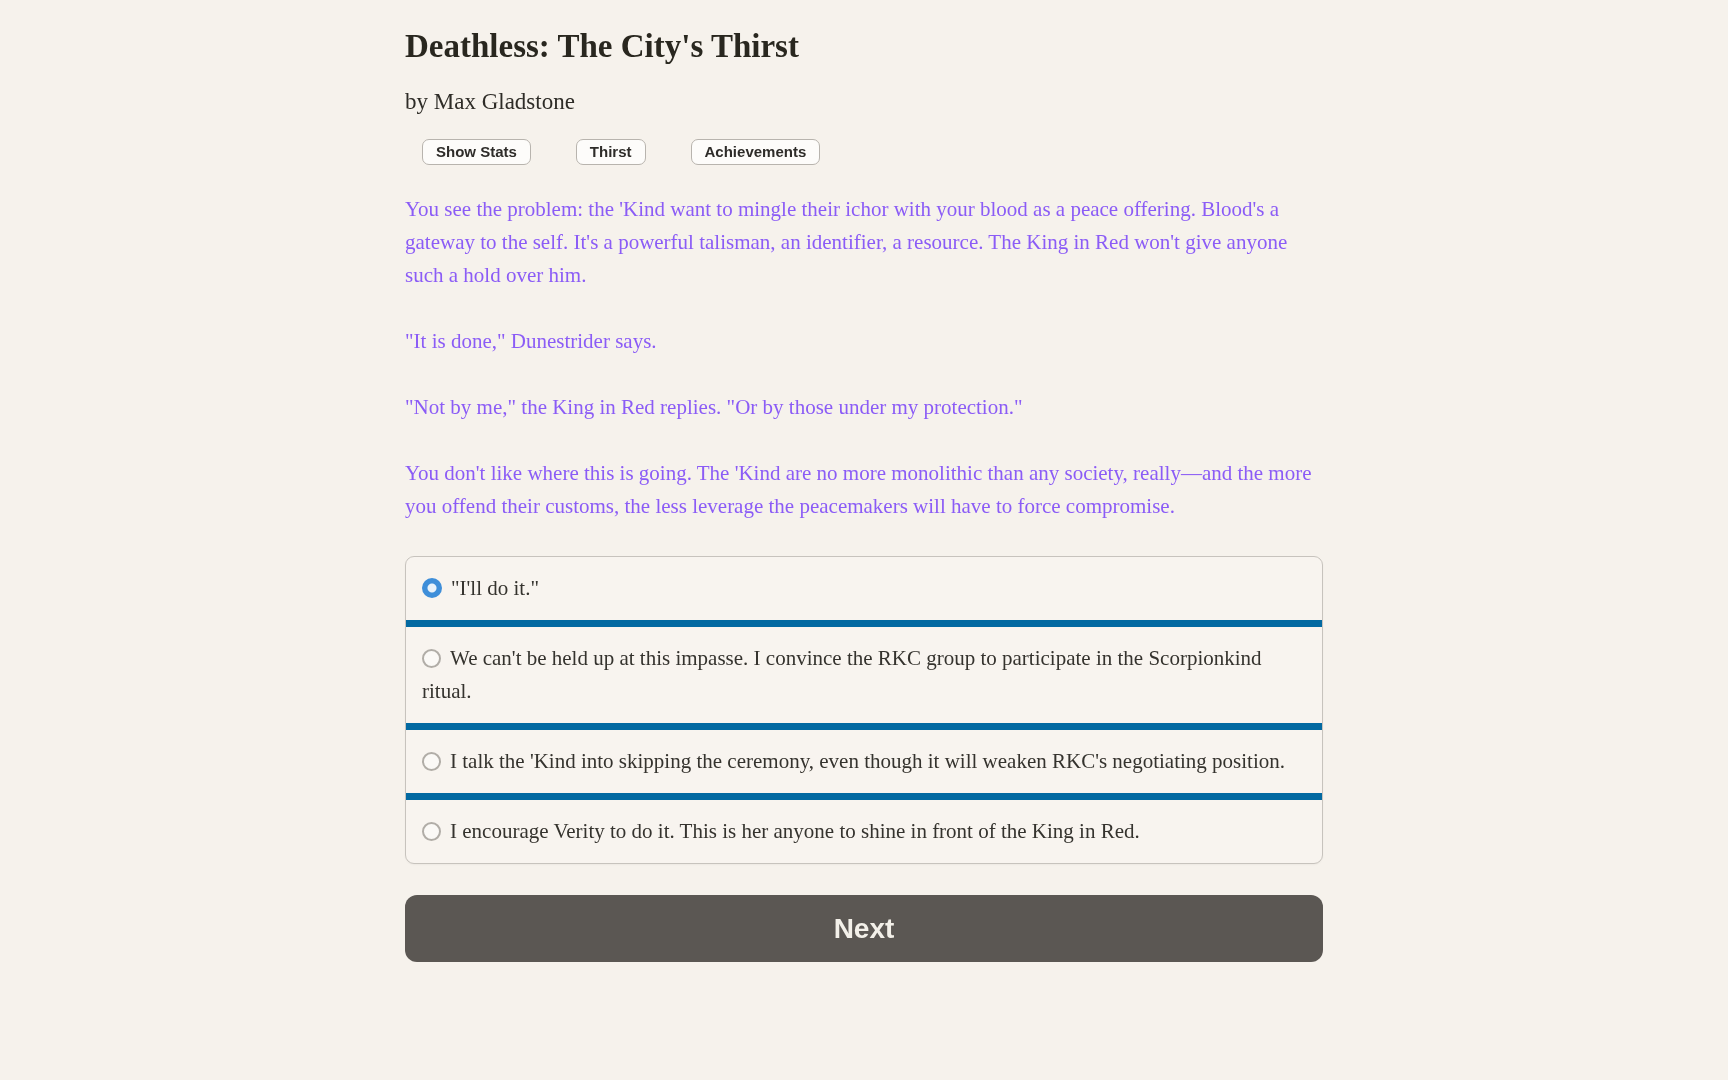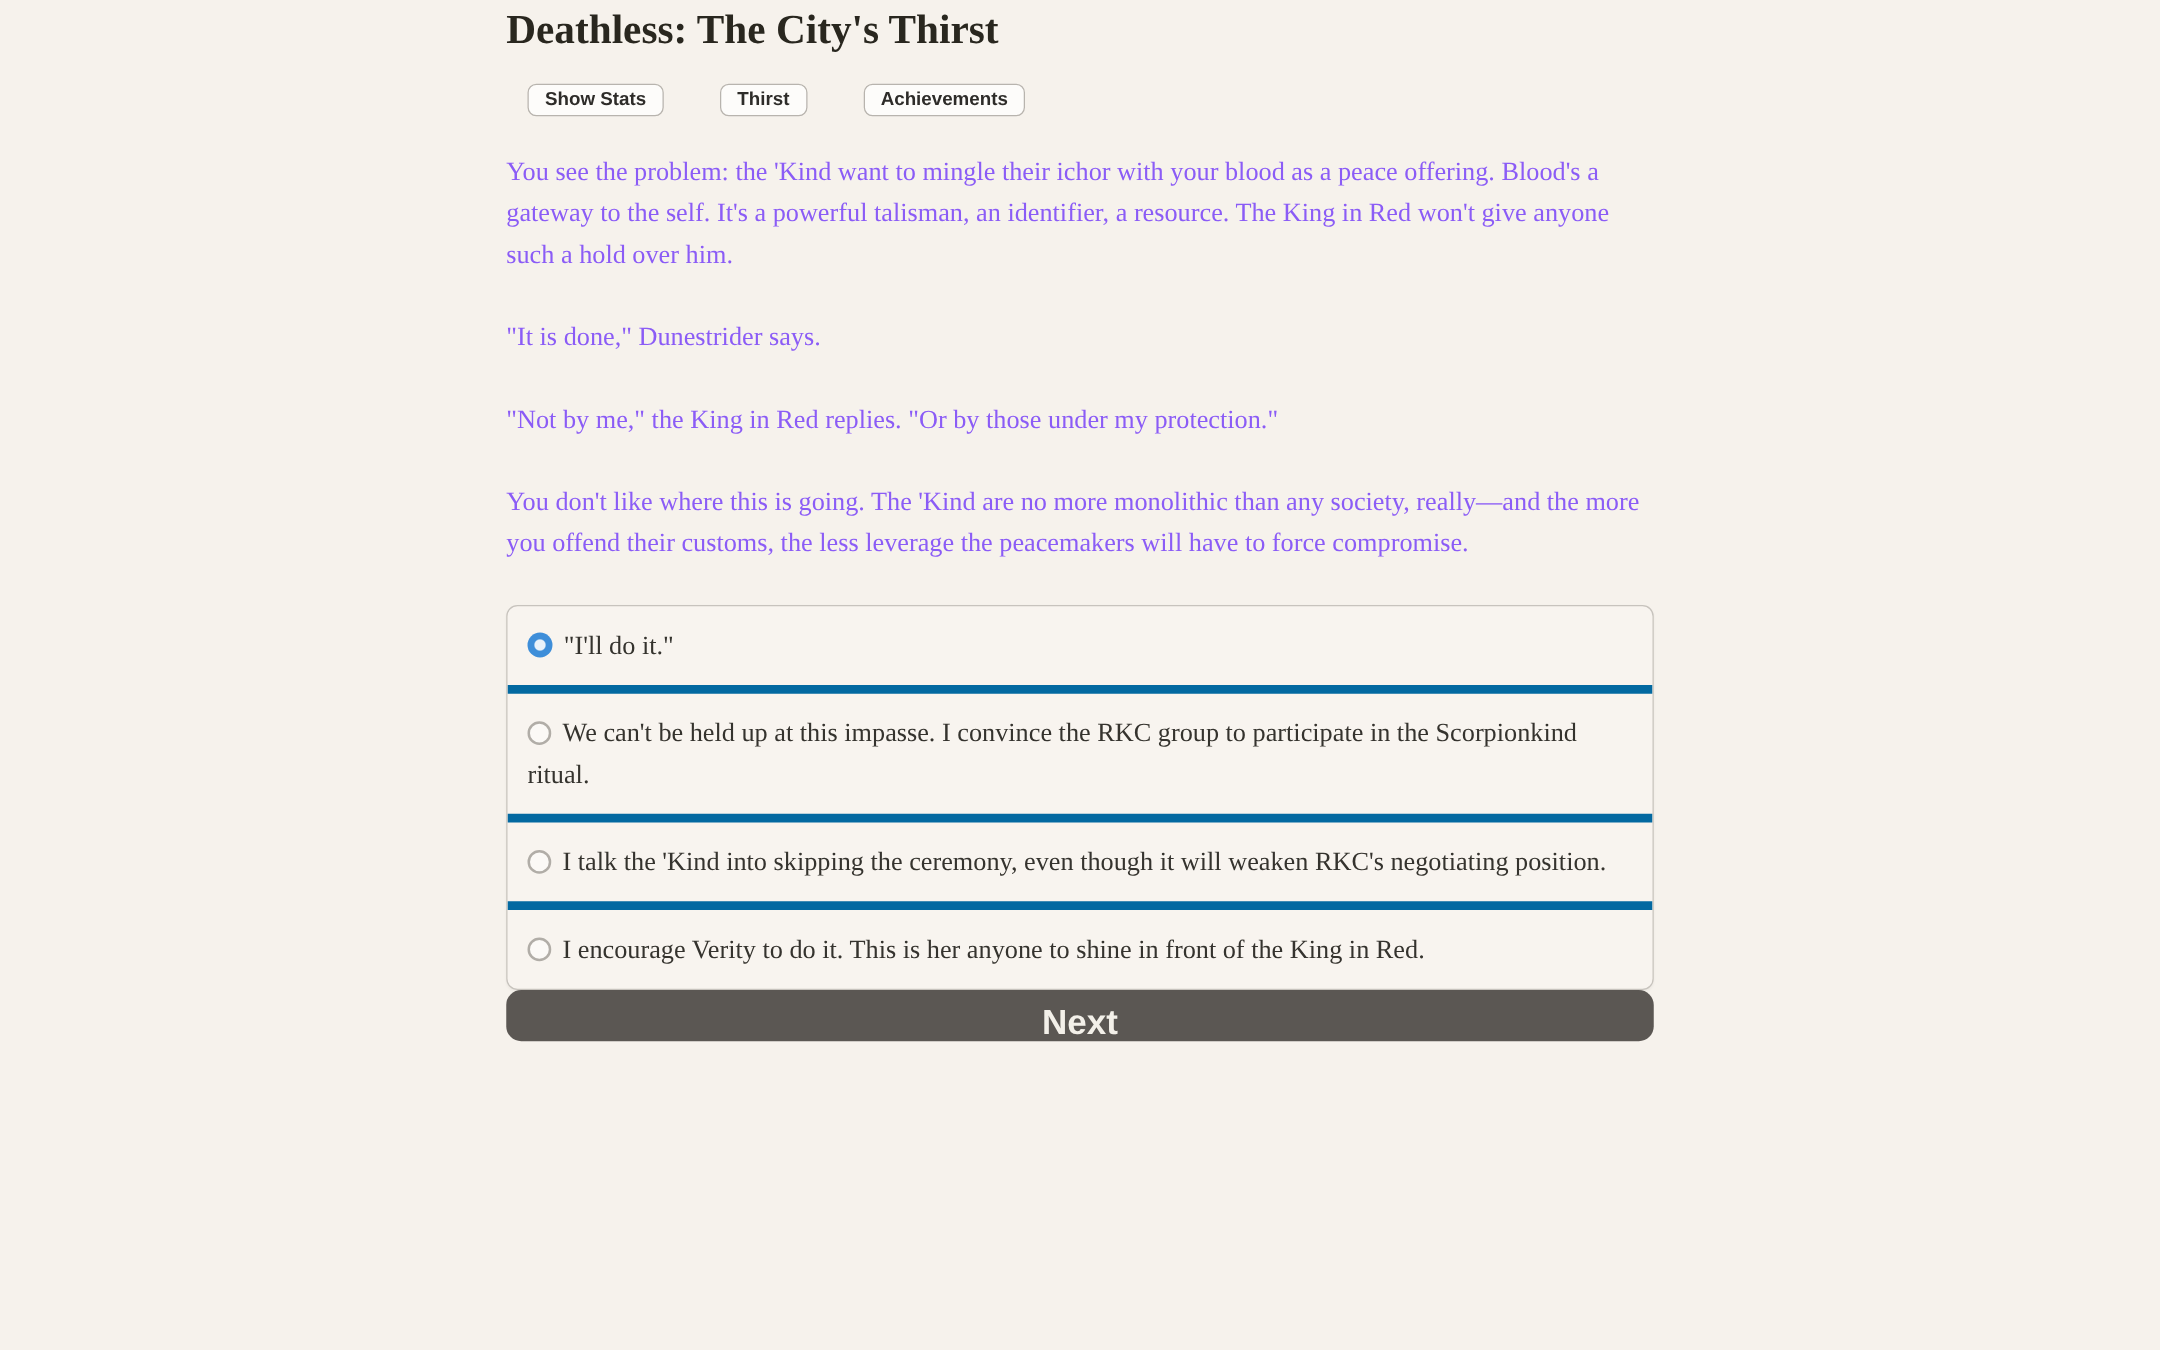--- a/index.html
+++ b/index.html
@@ -6,21 +6,21 @@
   html, body { width: 1728px; height: 1080px; }
   body {
     background: #F6F2EC;
     font-family: "Liberation Serif", "DejaVu Serif", serif;
     color: #35332E;
     overflow: hidden;
   }
   .content {
     width: 918px;
     margin-left: 405px;
-    padding-top: 4px;
+    padding-top: 26px;
   }
   .game-title {
     font-size: 33px;
     font-weight: 700;
     color: #29271F;
     line-height: 1.25;
     margin-bottom: 22px;
   }
   .byline {
     font-size: 23px;
@@ -74,40 +74,42 @@
   }
   .radio.on {
     border: none;
     width: 20px;
     height: 20px;
     background: radial-gradient(circle at 50% 50%, #E9F2FA 0 4px, #3E8ED9 5px);
   }
   .next-btn {
     display: block;
     width: 918px;
-    height: 41px;
+    height: 67px;
+    margin-top: 31px;
     background: #5B5753;
     border: none;
     border-radius: 12px;
     font-family: "Liberation Sans", "DejaVu Sans", sans-serif;
     font-size: 28px;
     font-weight: 700;
     color: #F3F0E9;
     text-align: center;
     line-height: 52px;
     cursor: pointer;
   }
 </style>
 </head>
 <body>
 
 <div class="content">
 
   <h1 class="game-title">Deathless: The City's Thirst</h1>
 
+  <div class="byline">by Max Gladstone</div>
 
   <div class="toolbar">
     <button class="tool-btn">Show Stats</button>
     <button class="tool-btn">Thirst</button>
     <button class="tool-btn">Achievements</button>
   </div>
 
   <div class="story">
     <p>You see the problem: the 'Kind want to mingle their ichor with your blood as a peace offering. Blood's a gateway to the self. It's a powerful talisman, an identifier, a resource. The King in Red won't give anyone such a hold over him.</p>
     <p>"It is done," Dunestrider says.</p>

